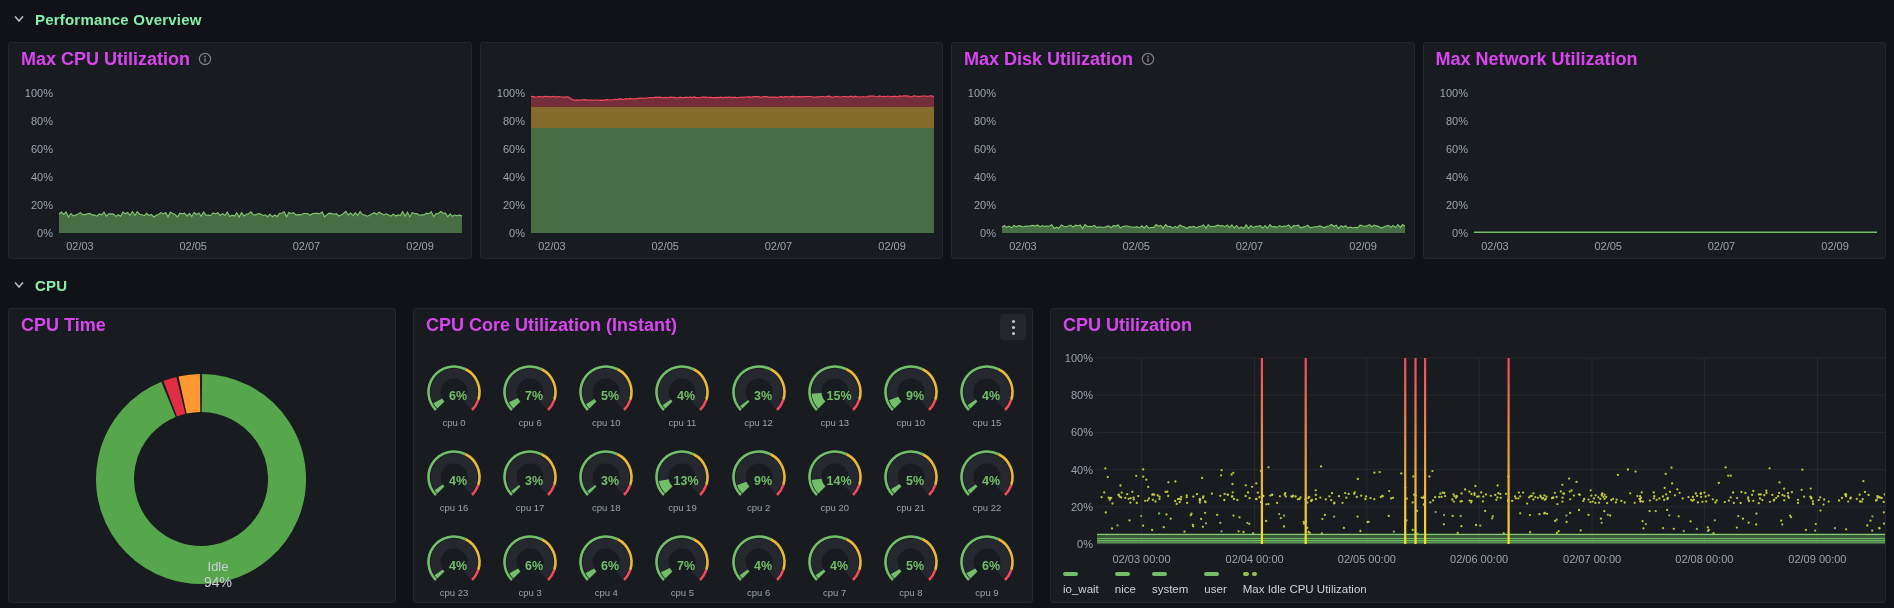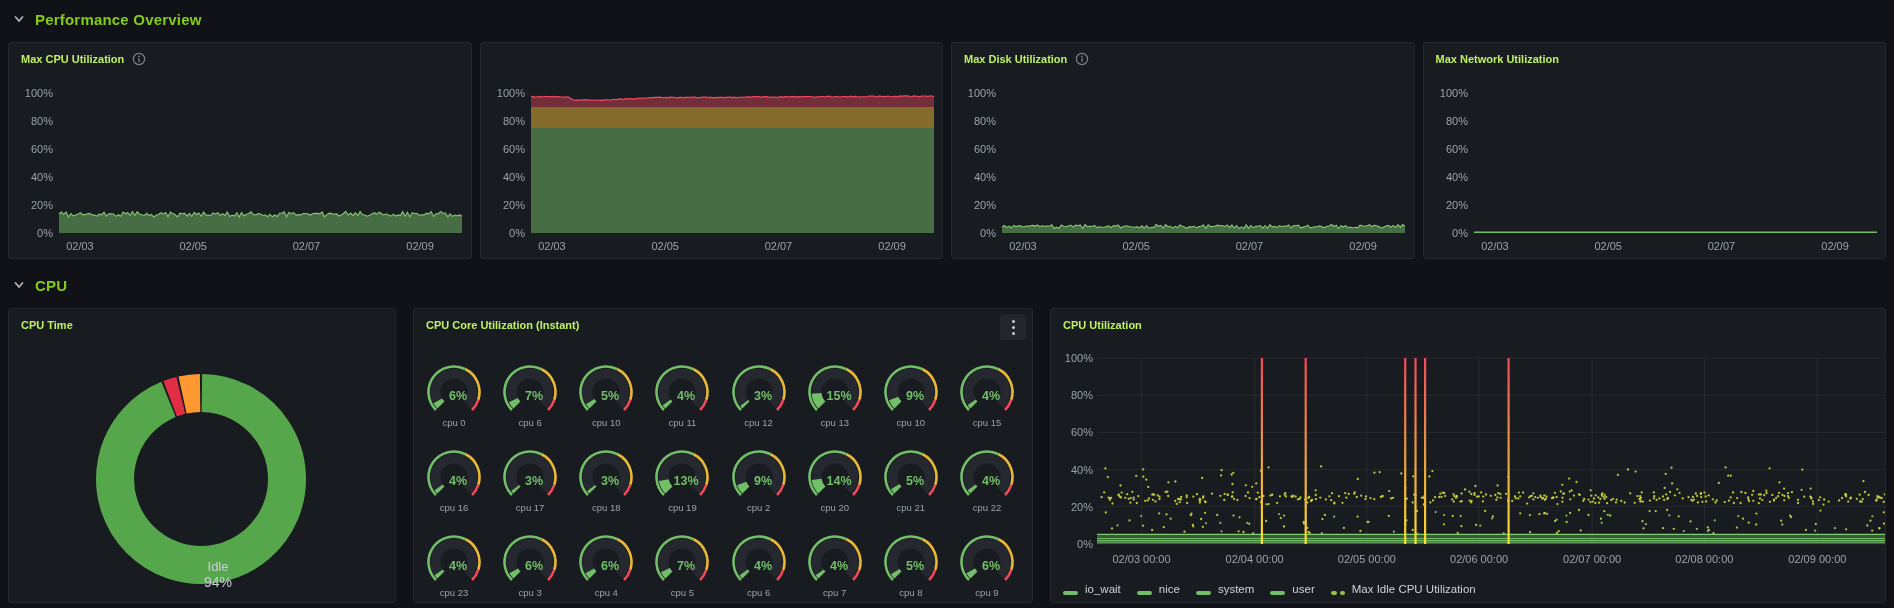--- a/index.html
+++ b/index.html
@@ -10,40 +10,40 @@
     color: #d8d9da;
     position: relative;
   }
   svg text { font-family: "Liberation Sans", sans-serif; }
 
   .section-header {
     position: absolute; left: 12px; display: flex; align-items: center; gap: 9px;
     height: 22px;
   }
   .section-header .chev { display: inline-flex; width: 14px; height: 14px; align-items: center; justify-content: center; cursor: pointer; }
-  .section-header h2 { font-size: 15px; font-weight: 700; color: #84cc16; letter-spacing: .2px; }
+  .section-header h2 { font-size: 15px; font-weight: 700; color: #86efac; letter-spacing: .2px; }
 
   .row { position: absolute; left: 8px; right: 8px; display: flex; gap: 8px; }
   #overview-row { top: 42px; height: 217px; }
   #cpu-row { top: 308px; height: 295px; gap: 17px; }
   #overview-row .panel { flex: 1 1 0; }
 
   .panel {
     background: #181b1f;
     border: 1px solid #25272e;
     border-radius: 3px;
     position: relative;
     overflow: hidden;
   }
   .panel-header {
     position: absolute; top: 0; left: 0; right: 0; height: 32px;
     display: flex; align-items: center; gap: 8px; padding: 0 12px;
     z-index: 2;
   }
-  .panel-title { font-size: 11px; font-weight: 600; color: #bef264; white-space: nowrap; cursor: pointer; }
+  .panel-title { font-size: 18px; font-weight: 600; color: #d946ef; white-space: nowrap; cursor: pointer; }
   .info-icon { display: inline-flex; width: 14px; height: 14px; cursor: pointer; opacity: .75; }
 
   .chart-svg { position: absolute; left: 0; z-index: 1; }
 
   #panel-cpu-time   { flex: 0 0 388px; }
   #panel-cpu-cores  { flex: 0 0 620px; }
   #panel-cpu-util   { flex: 1 1 auto; }
 
   .kebab {
     position: absolute; top: 5px; right: 6px; width: 26px; height: 26px;
@@ -54,21 +54,21 @@
   .kebab .dots { display: flex; flex-direction: column; gap: 3px; }
   .kebab .dots i { width: 3px; height: 3px; border-radius: 50%; background: #c7c9ce; display: block; }
 
   .gauge-cell { position: absolute; width: 78px; text-align: center; }
   .gauge-cell .glabel { font-size: 9.5px; color: #9da2ac; margin-top: -2px; white-space: nowrap; }
 
   .ts-legend {
     position: absolute; left: 12px; bottom: 7px; display: flex; gap: 16px; align-items: center;
     z-index: 2;
   }
-  .legend-item { display: flex; align-items: flex-end; gap: 7px; cursor: pointer; }
+  .legend-item { display: flex; align-items: flex-start; gap: 7px; cursor: pointer; flex-direction: column; }
   .legend-item .lname { font-size: 11.5px; color: #d0d1d6; }
   .lmark { display: flex; gap: 3px; align-items: center; }
   .lmark i { display: block; height: 4px; border-radius: 2px; }
 </style>
 </head>
 <body>
 
 <div class="section-header" style="top:8px;">
   <span class="chev">
     <svg width="12" height="12" viewBox="0 0 12 12">

